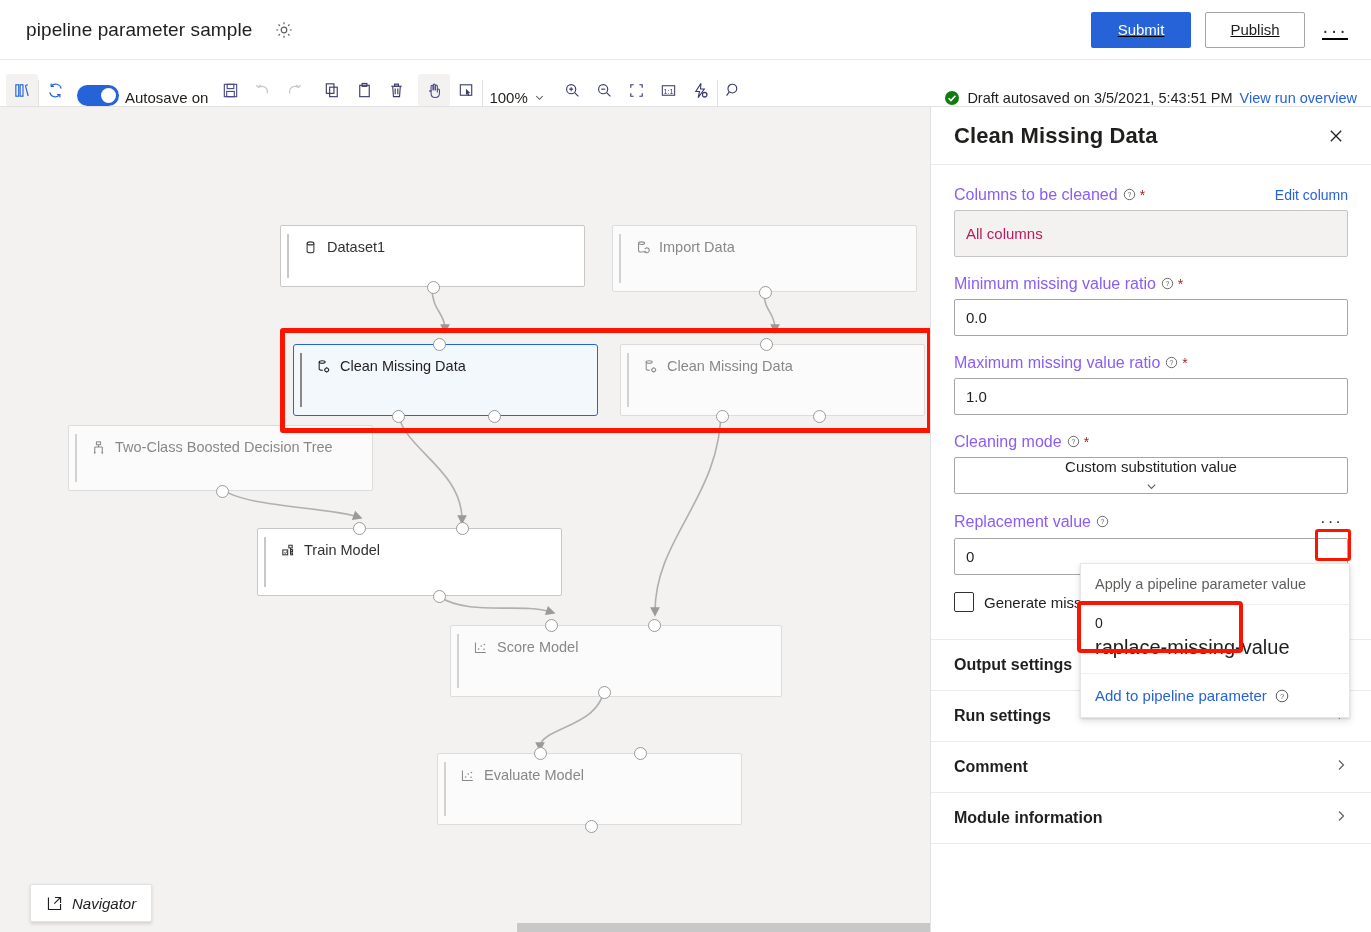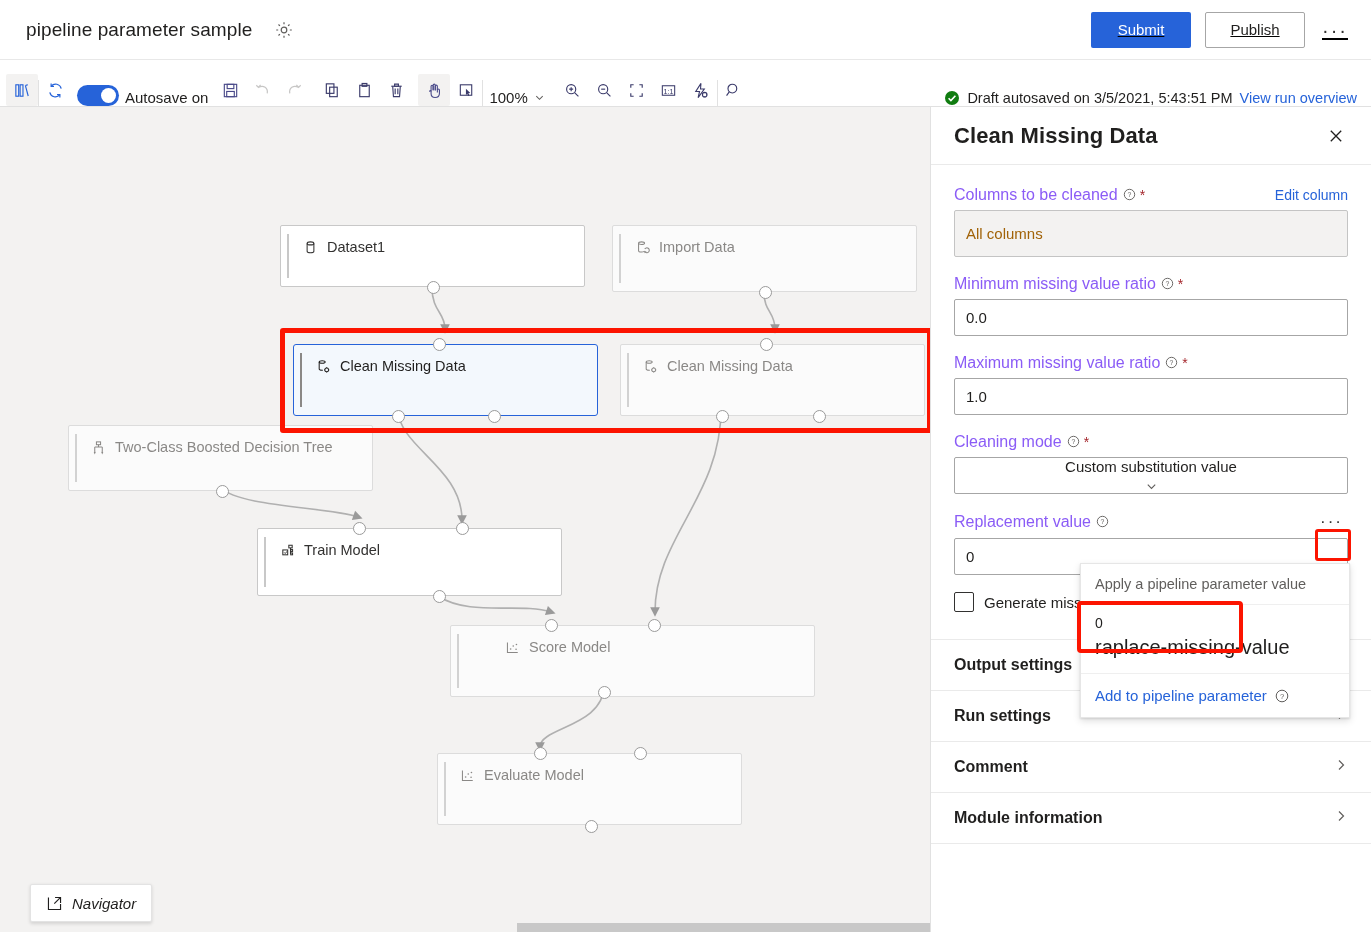--- a/index.html
+++ b/index.html
@@ -160,21 +160,21 @@
   .more-dots {
     margin-left: auto; color: #323130; font-size: 17px; letter-spacing: 2px;
     line-height: 1; cursor: pointer; padding: 2px 5px;
   }
   .input {
     width: 100%; height: 37px; border: 1px solid #a6a6a6; background: #fff;
     font-size: 15px; color: #201f1e; padding: 0 11px; border-radius: 2px;
     font-family: "Liberation Sans", sans-serif;
     display: flex; align-items: center;
   }
-  .input.readonly { background: #f3f2f1; color: #a16207; border-color: #c4c4c4; }
+  .input.readonly { background: #f3f2f1; color: #be185d; border-color: #c4c4c4; }
   .input.select { justify-content: space-between; cursor: pointer; flex-direction: column; }
 
   .checkbox-row {
     display: flex; align-items: center; gap: 10px; margin: 16px 0 20px 0;
   }
   .checkbox {
     width: 20px; height: 20px; border: 1.5px solid #323130; background: #fff;
     border-radius: 2px; cursor: pointer; flex: none;
   }
   .checkbox-label { font-size: 15px; color: #201f1e; white-space: nowrap; }
@@ -479,21 +479,21 @@
             <rect x="11.4" y="10.6" width="2" height="2"></rect>
           <path d="M11.2 5.2v2.8 M11.2 8v3.6"></path>
         </svg>
         <span>Train Model</span>
       </div>
       <div class="port" style="left:95px;top:-7px;"></div>
       <div class="port" style="left:198px;top:-7px;"></div>
       <div class="port" style="left:175px;top:61px;"></div>
     </div>
 
-    <div class="node" style="left:450px;top:518px;width:365px;height:72px;padding-left:32px;">
+    <div class="node" style="left:450px;top:518px;width:332px;height:72px;">
       <div class="accent"></div>
       <div class="node-head">
         <svg width="15" height="15" viewBox="0 0 16 16" fill="none" stroke="#8a8886" stroke-width="1.1">
           <path d="M2.6 2.6v10.8h11"></path>
           <circle cx="6" cy="9.6" r=".85" fill="#8a8886" stroke="none"></circle>
           <circle cx="8.8" cy="6.4" r=".85" fill="#8a8886" stroke="none"></circle>
           <circle cx="11.8" cy="9.8" r=".85" fill="#8a8886" stroke="none"></circle>
           <circle cx="12.2" cy="4.8" r=".85" fill="#8a8886" stroke="none"></circle>
         </svg>
         <span>Score Model</span>

